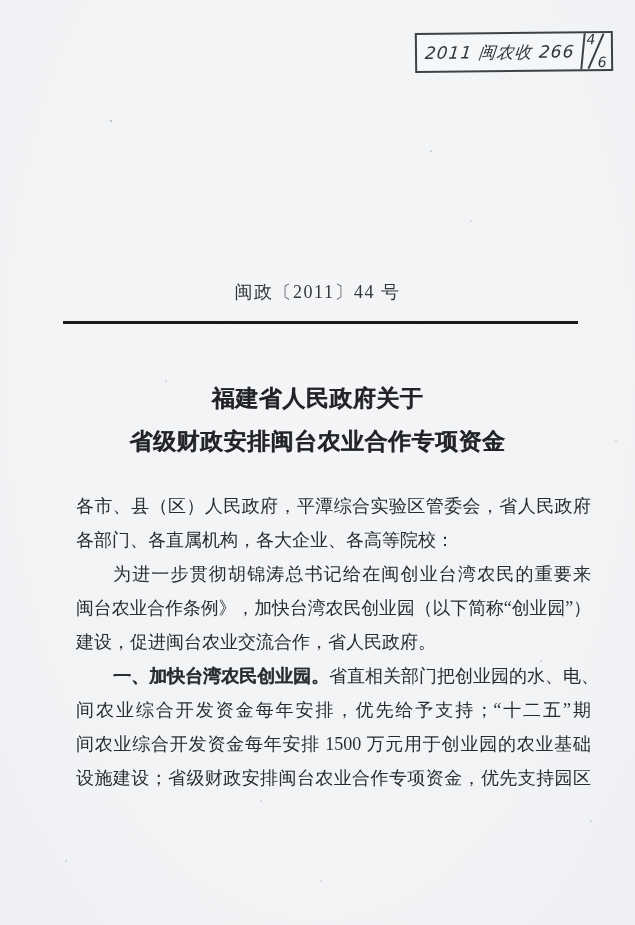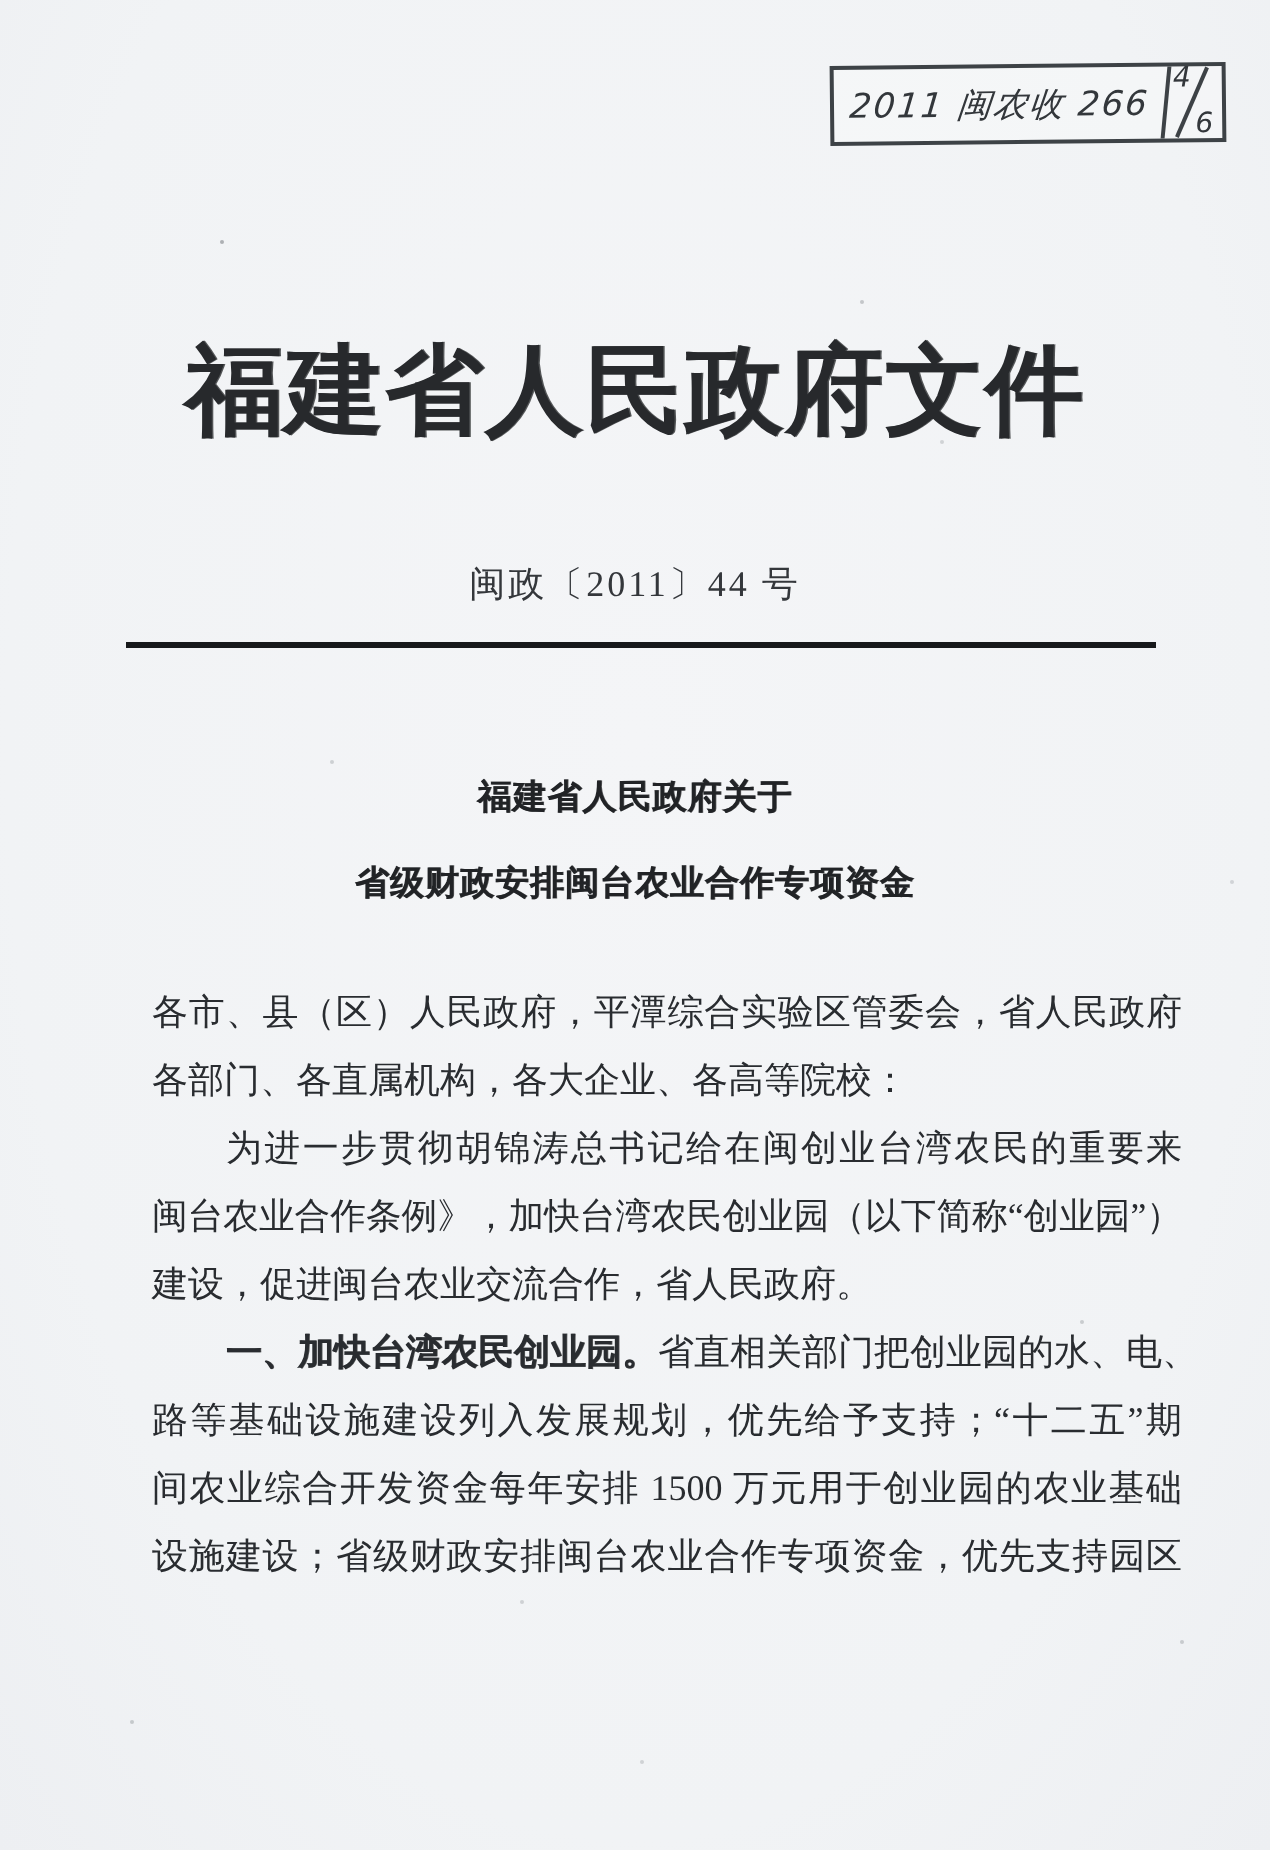--- a/index.html
+++ b/index.html
@@ -74,21 +74,21 @@
     text-align:center;
     font-size:18px;letter-spacing:1.5px;color:#34373b;
   }
   .rule{
     position:absolute;top:321px;left:63px;width:515px;height:3px;
     background:#17191b;
   }
   .doc-title{
     position:absolute;top:377px;left:0;right:0;
     text-align:center;
-    font-size:17px;font-weight:700;line-height:43px;
+    font-size:23px;font-weight:700;line-height:43px;
     letter-spacing:0.5px;color:#212326;
     text-shadow:0.4px 0 0 rgba(25,27,29,.7);
   }
   .doc-body{
     position:absolute;top:489px;left:76px;width:515px;
     font-size:18px;color:#292c30;
   }
   .line{
     height:34px;line-height:34px;white-space:nowrap;
   }
@@ -106,35 +106,34 @@
     <div class="stamp-outer">
       <span class="stamp-text">2011 闽农收 266</span>
       <span class="stamp-frac">
         <span class="frac-num">4</span>
         <span class="frac-slash"></span>
         <span class="frac-den">6</span>
       </span>
     </div>
   </div>
 
-  <h1 class="letterhead">福建省人民政府文件</h1>
 
   <div class="doc-number">闽政〔2011〕44 号</div>
 
   <div class="rule"></div>
 
   <div class="doc-title">
     <div>福建省人民政府关于</div>
     <div>省级财政安排闽台农业合作专项资金</div>
   </div>
 
   <div class="doc-body">
       <div class="line justify"><span class="seg">各市、县（区）人民政府，平潭综合实验区管委会，省人民政府</span></div>
       <div class="line"><span class="seg">各部门、各直属机构，各大企业、各高等院校：</span></div>
       <div class="line justify indent"><span class="seg">为进一步贯彻胡锦涛总书记给在闽创业台湾农民的重要来</span></div>
       <div class="line justify" style="transform-origin: left center; transform: scaleX(0.990385);"><span class="seg">闽台农业合作条例》，加快台湾农民创业园（以下简称“创业园”）</span></div>
       <div class="line"><span class="seg">建设，促进闽台农业交流合作，省人民政府。</span></div>
       <div class="line justify indent"><span class="seg bold">一、加快台湾农民创业园。</span><span class="seg">省直相关部门把创业园的水、电、</span></div>
-      <div class="line justify"><span class="seg">路等基础设施建设列入发展规划，优先给予支持；“十二五”期</span></div>
+      <div class="line justify"><span class="seg">间农业综合开发资金每年安排，优先给予支持；“十二五”期</span></div>
       <div class="line justify"><span class="seg">间农业综合开发资金每年安排 1500 万元用于创业园的农业基础</span></div>
       <div class="line justify"><span class="seg">设施建设；省级财政安排闽台农业合作专项资金，优先支持园区</span></div>
     </div>
 </div>
 
 </body></html>

